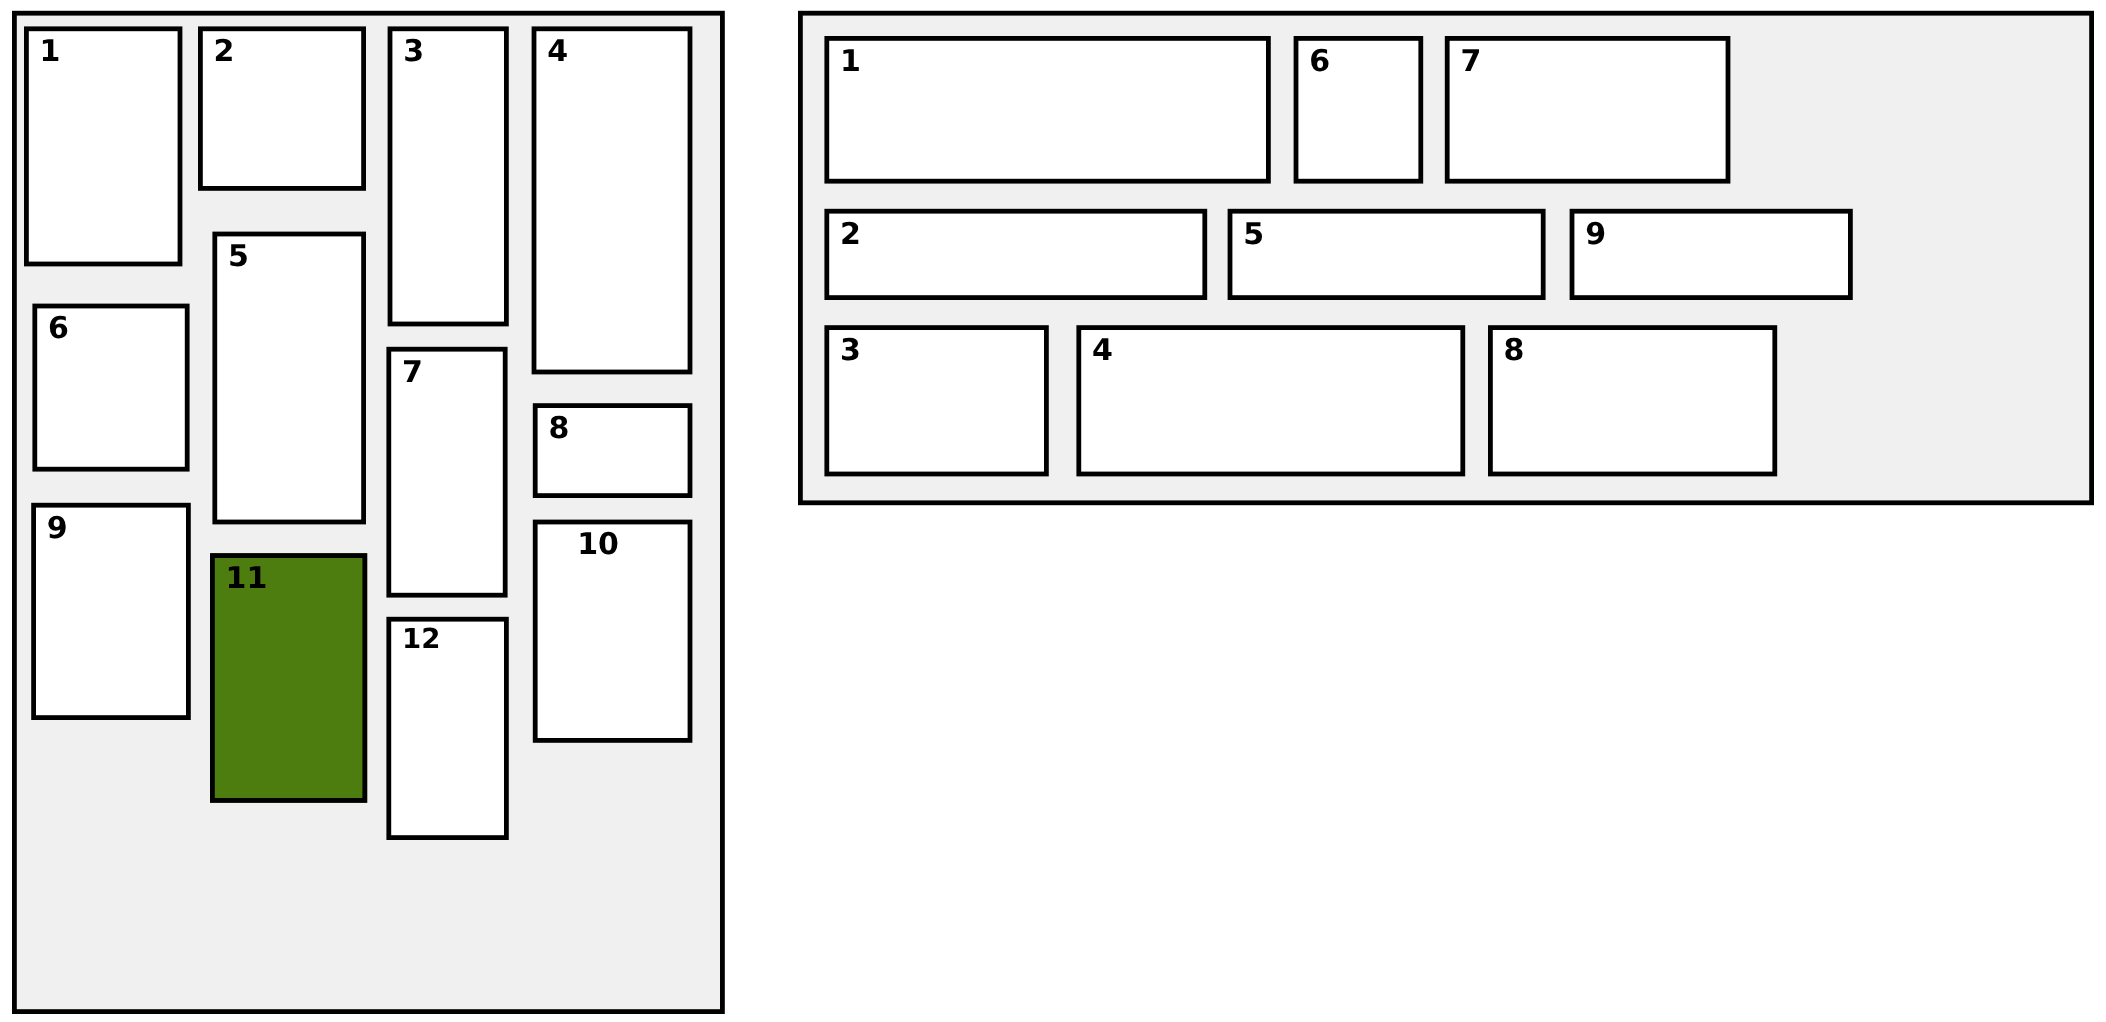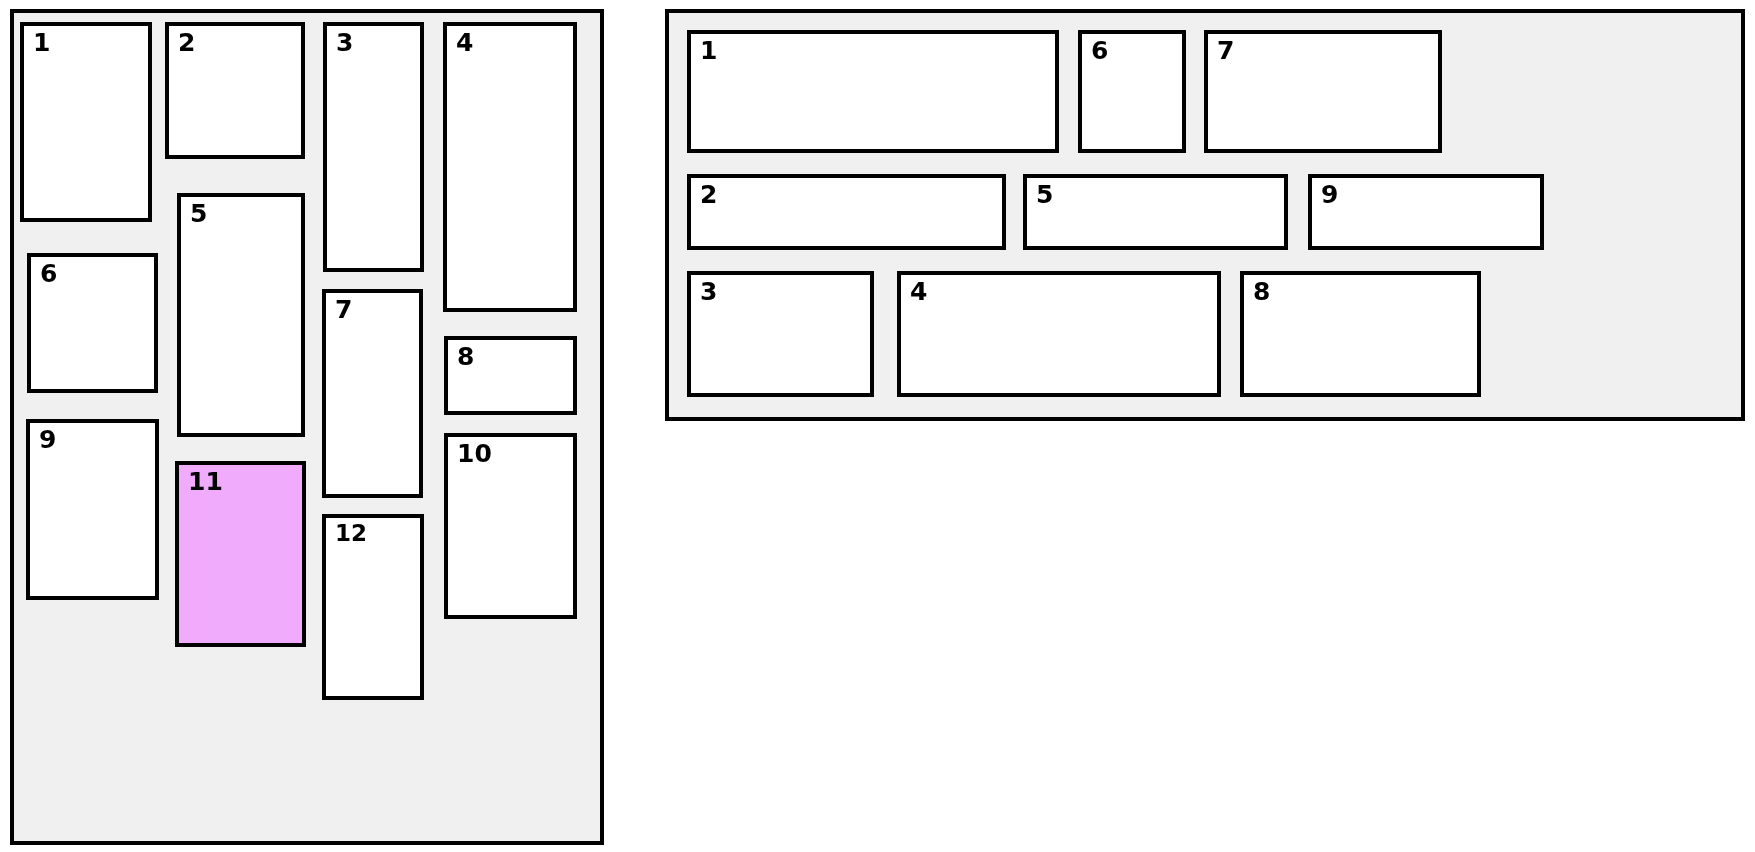--- a/index.html
+++ b/index.html
@@ -71,23 +71,23 @@
     <div class="box" style="left: 322px; top: 289px; width: 101px; height: 209px; background: rgb(255, 255, 255); border-width: 4px; border-color: rgb(0, 0, 0);">
       <span class="box-label" style="font-size: 25px;">7</span>
     </div>
     <div class="box" style="left: 444px; top: 336px; width: 133px; height: 79px; background: rgb(255, 255, 255); border-width: 4px; border-color: rgb(0, 0, 0);">
       <span class="box-label" style="font-size: 25px;">8</span>
     </div>
     <div class="box" style="left: 26px; top: 419px; width: 133px; height: 181px; background: rgb(255, 255, 255); border-width: 4px; border-color: rgb(0, 0, 0);">
       <span class="box-label" style="font-size: 25px;">9</span>
     </div>
     <div class="box" style="left: 444px; top: 433px; width: 133px; height: 186px; background: rgb(255, 255, 255); border-width: 4px; border-color: rgb(0, 0, 0);">
-      <span class="box-label" style="font-size: 25px;">10</span>
+      <span class="box-label" style="font-size: 25px; margin-left: 24px;">10</span>
     </div>
-    <div class="box" style="left: 175px; top: 461px; width: 131px; height: 186px; background: #f0abfc; border-width: 4px; border-color: rgb(0, 0, 0);">
+    <div class="box" style="left: 175px; top: 461px; width: 131px; height: 208px; background: #4d7c0f; border-width: 4px; border-color: rgb(0, 0, 0);">
       <span class="box-label" style="font-size: 25px;">11</span>
     </div>
     <div class="box" style="left: 322px; top: 514px; width: 102px; height: 186px; background: rgb(255, 255, 255); border-width: 4px; border-color: rgb(0, 0, 0);">
       <span class="box-label" style="font-size: 23px;">12</span>
     </div>
     <div class="panel" style="left: 665px; top: 9px; width: 1080px; height: 412px; background: rgb(240, 240, 240); border-width: 4px; border-color: rgb(0, 0, 0);"></div>
     <div class="box" style="left: 687px; top: 30px; width: 372px; height: 123px; background: rgb(255, 255, 255); border-width: 4px; border-color: rgb(0, 0, 0);">
       <span class="box-label" style="font-size: 25px;">1</span>
     </div>
     <div class="box" style="left: 1078px; top: 30px; width: 108px; height: 123px; background: rgb(255, 255, 255); border-width: 4px; border-color: rgb(0, 0, 0);">

